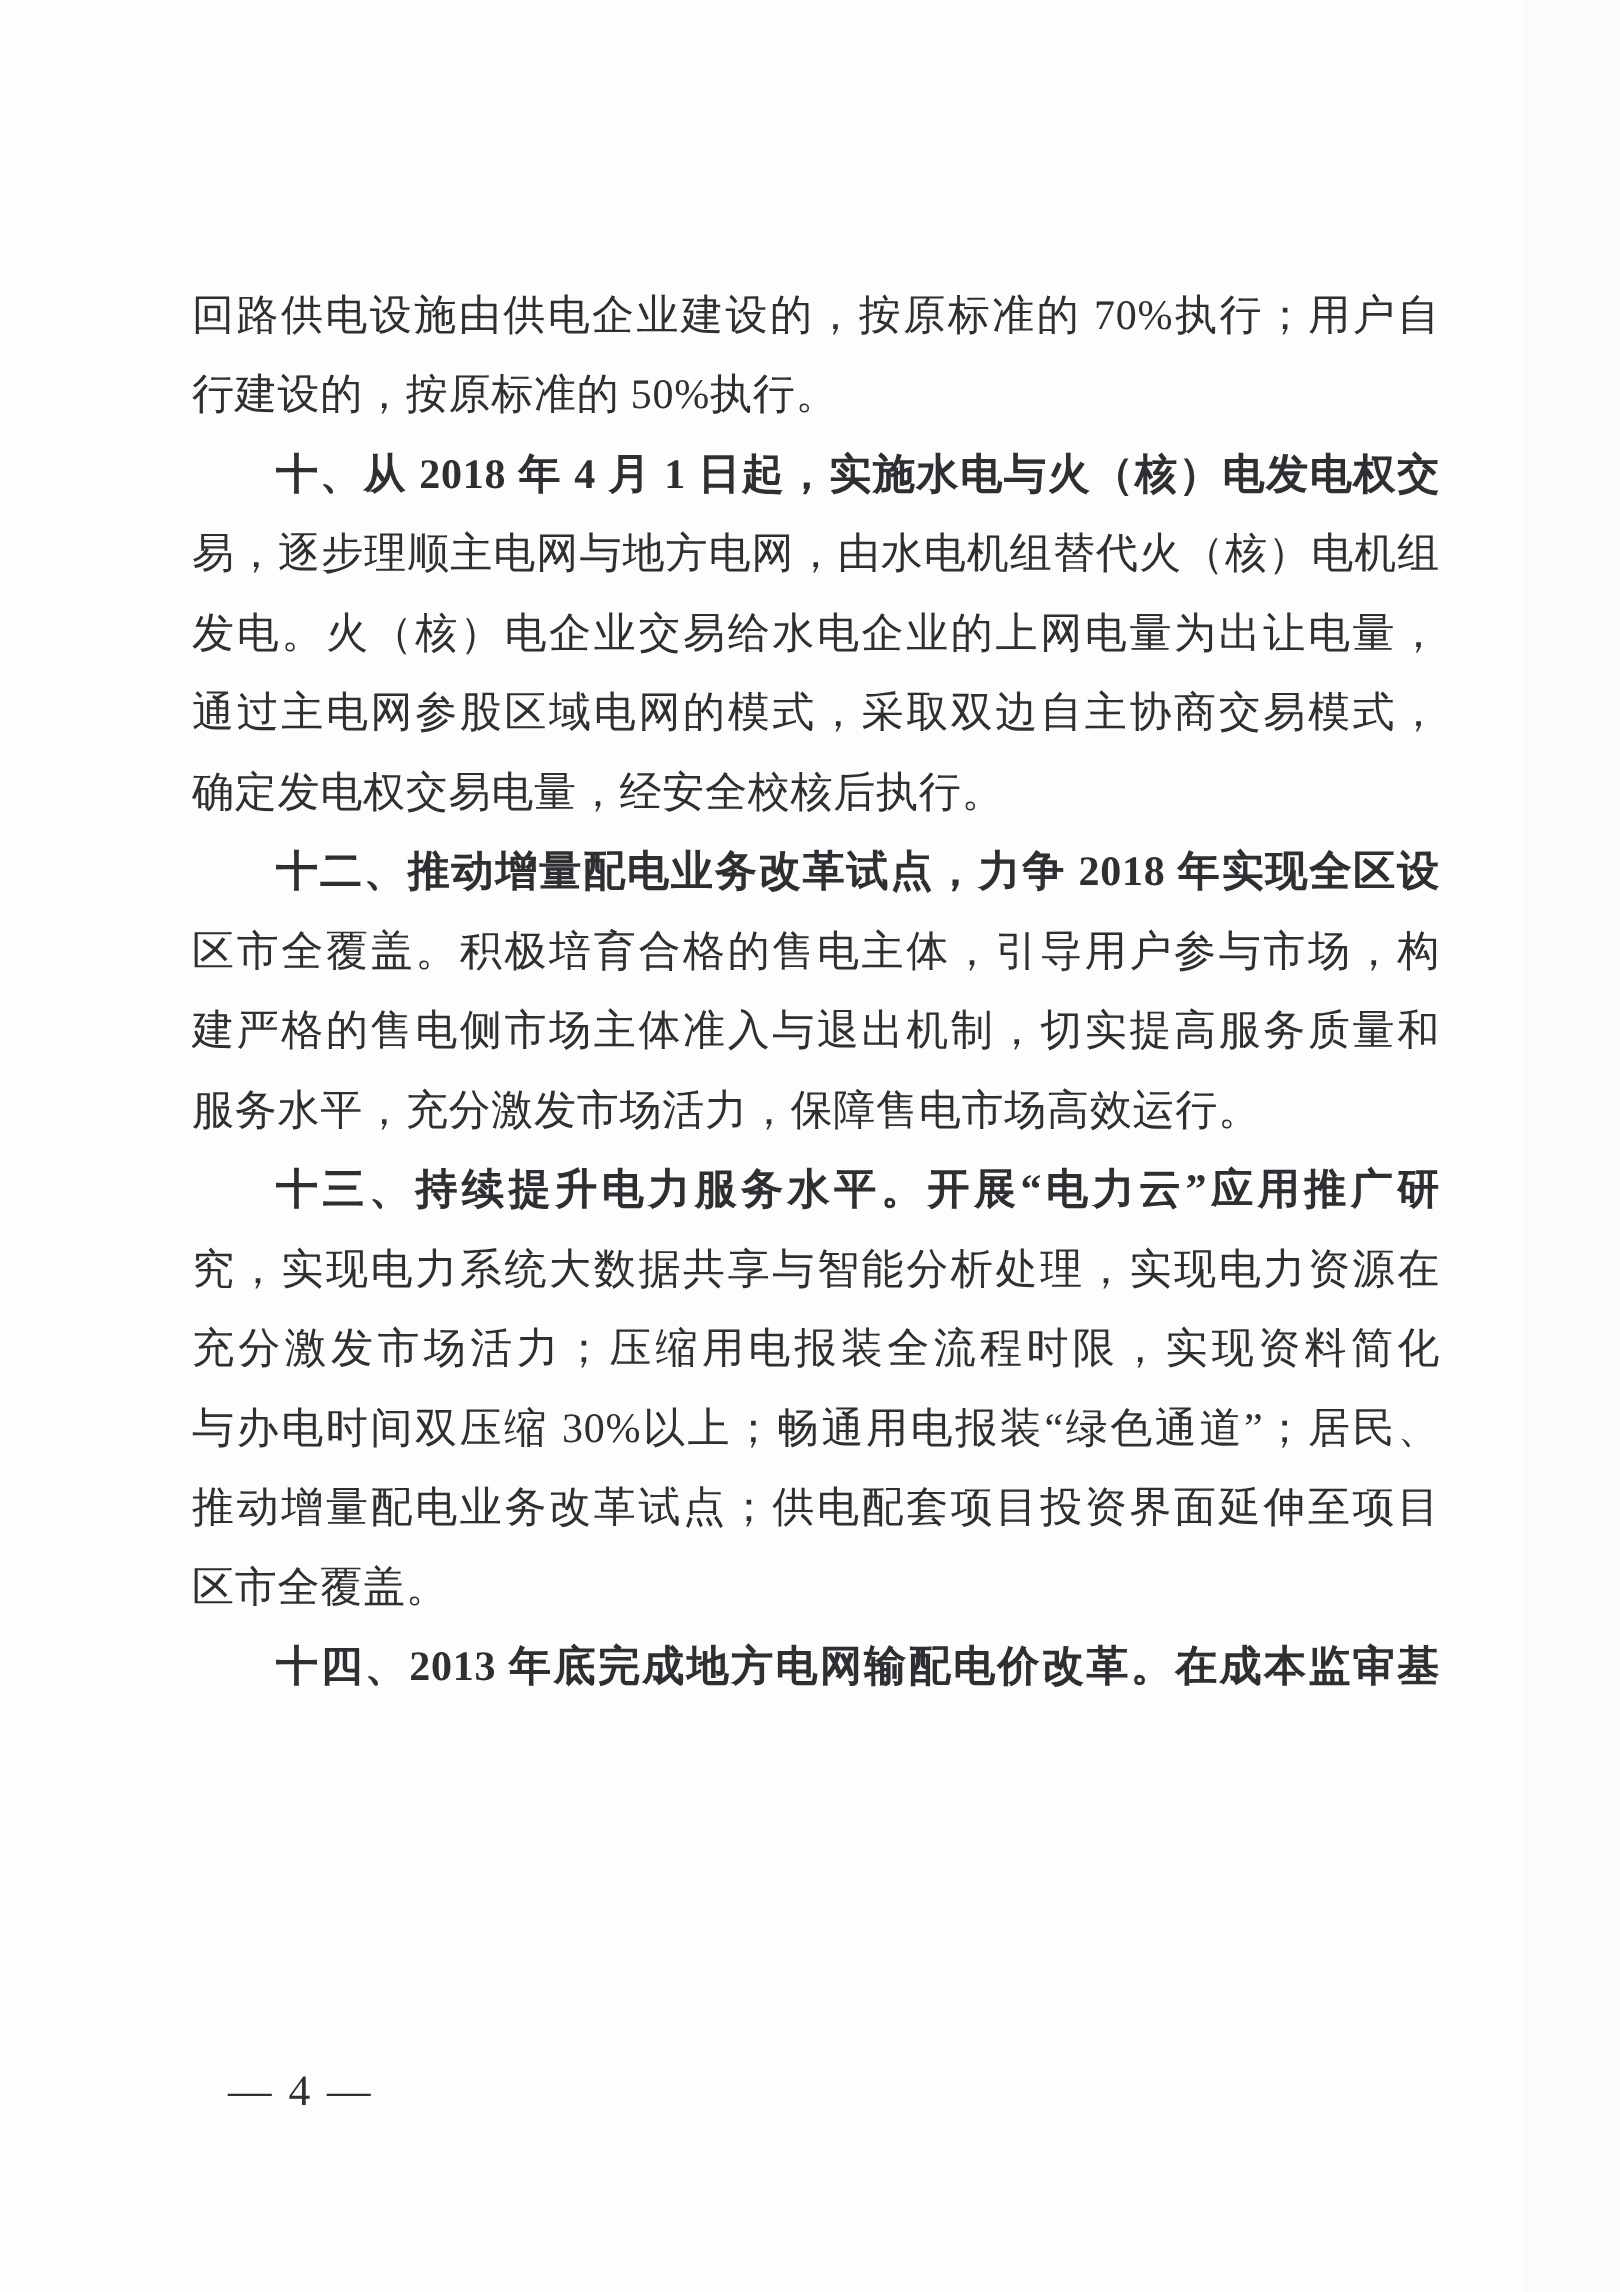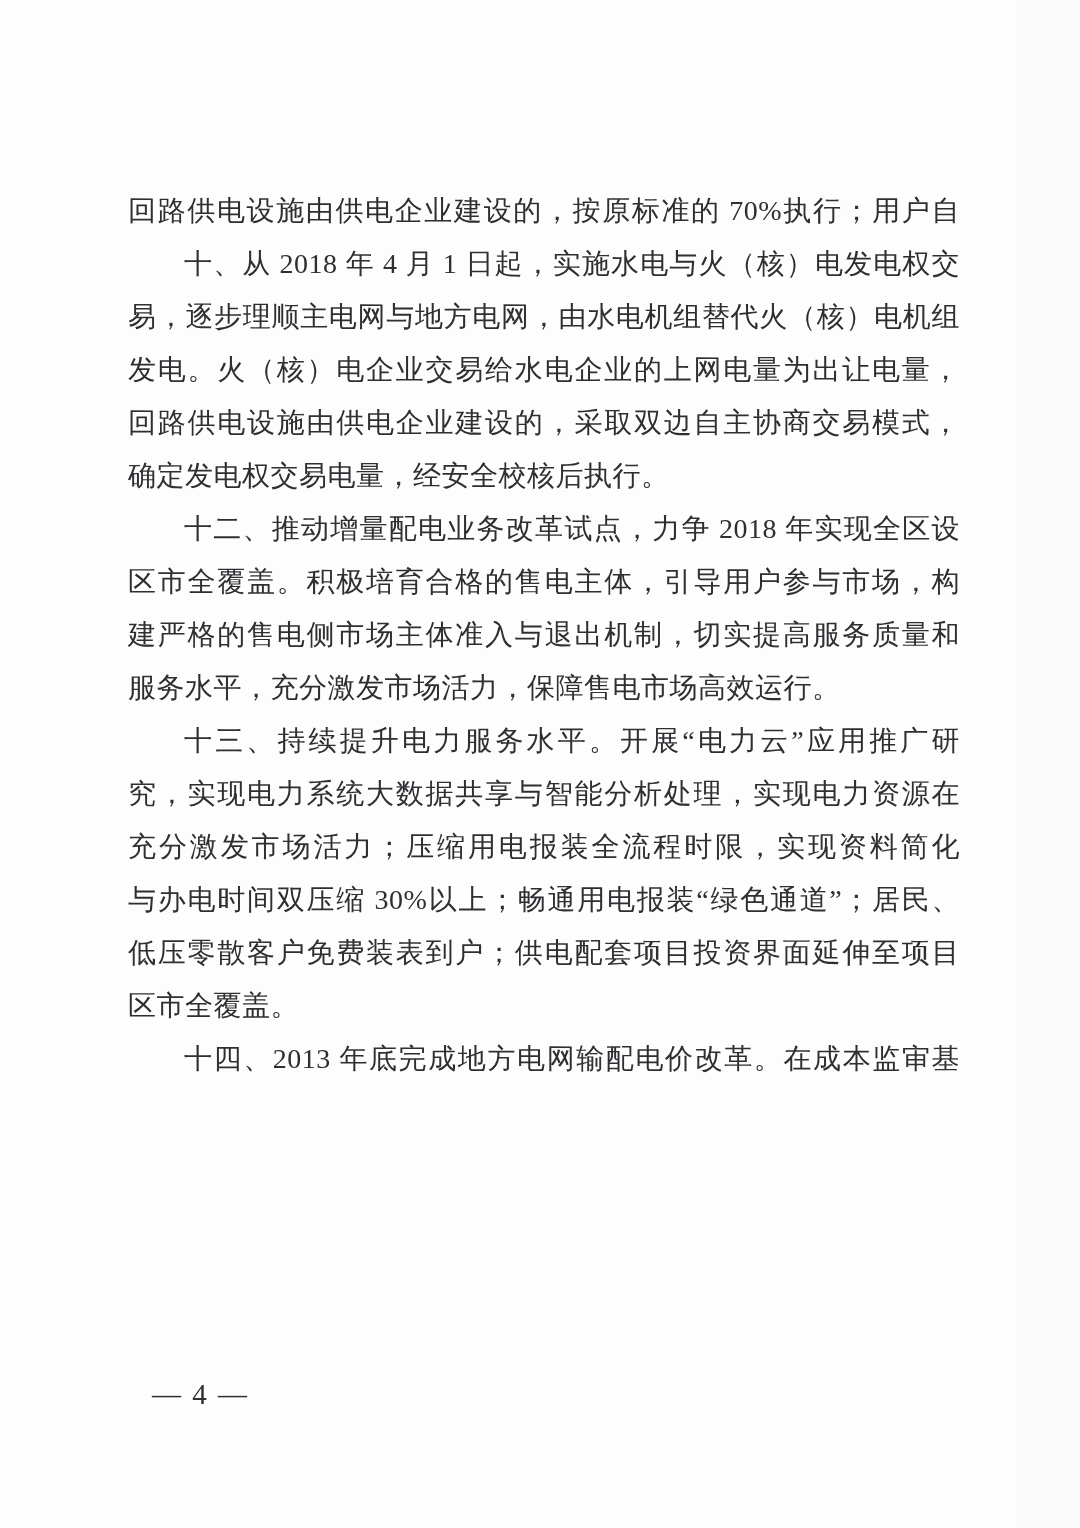--- a/index.html
+++ b/index.html
@@ -37,64 +37,66 @@
     text-justify: inter-ideograph;
     white-space: normal;
     height: 53px;
     overflow: hidden;
   }
   .line.short {
     text-align-last: left;
   }
   .line.ind {
     text-indent: 2em;
+    font-weight: bold;
   }
   .footer {
     position: absolute;
     left: 152px;
     top: 1377px;
     font-size: 29px;
     line-height: 34px;
     letter-spacing: 2px;
     color: #2f2f33;
   }
 </style>
 </head>
 <body>
 
 <div class="page">
 
   <div class="body-text">
 
     <div class="para">
       <div class="line">回路供电设施由供电企业建设的，按原标准的 70%执行；用户自</div>
+      <div class="line short">行建设的，按原标准的 50%执行。</div>
     </div>
 
     <div class="para">
       <div class="line ind">十、从 2018 年 4 月 1 日起，实施水电与火（核）电发电权交</div>
       <div class="line">易，逐步理顺主电网与地方电网，由水电机组替代火（核）电机组</div>
       <div class="line">发电。火（核）电企业交易给水电企业的上网电量为出让电量，</div>
-      <div class="line">回路供电设施由供电企业建设的，采取双边自主协商交易模式，</div>
+      <div class="line">通过主电网参股区域电网的模式，采取双边自主协商交易模式，</div>
       <div class="line short">确定发电权交易电量，经安全校核后执行。</div>
     </div>
 
 
     <div class="para">
       <div class="line ind">十二、推动增量配电业务改革试点，力争 2018 年实现全区设</div>
       <div class="line">区市全覆盖。积极培育合格的售电主体，引导用户参与市场，构</div>
       <div class="line">建严格的售电侧市场主体准入与退出机制，切实提高服务质量和</div>
       <div class="line short">服务水平，充分激发市场活力，保障售电市场高效运行。</div>
     </div>
 
     <div class="para">
       <div class="line ind">十三、持续提升电力服务水平。开展“电力云”应用推广研</div>
       <div class="line">究，实现电力系统大数据共享与智能分析处理，实现电力资源在</div>
       <div class="line">充分激发市场活力；压缩用电报装全流程时限，实现资料简化</div>
       <div class="line">与办电时间双压缩 30%以上；畅通用电报装“绿色通道”；居民、</div>
-      <div class="line">低压零散客户免费装表到户；供电配套项目投资界面延伸至项目</div>
+      <div class="line">推动增量配电业务改革试点；供电配套项目投资界面延伸至项目</div>
       <div class="line short">区市全覆盖。</div>
     </div>
 
     <div class="para">
       <div class="line ind">十四、2013 年底完成地方电网输配电价改革。在成本监审基</div>
     </div>
 
   </div>
 
   <div class="footer">— 4 —</div>

